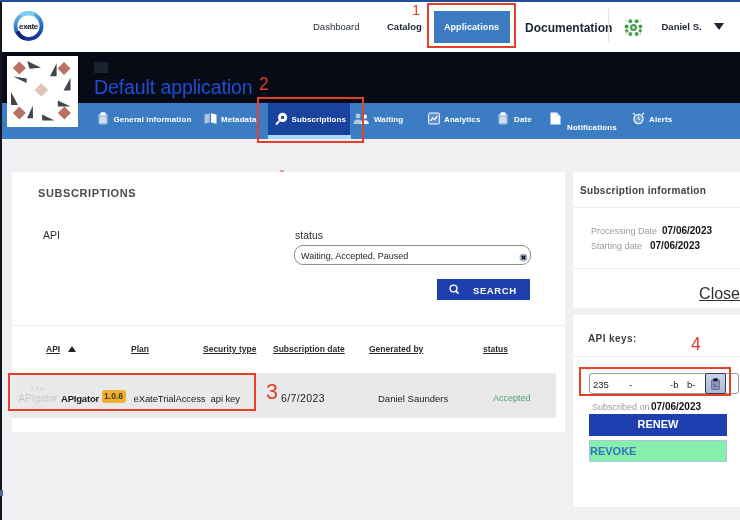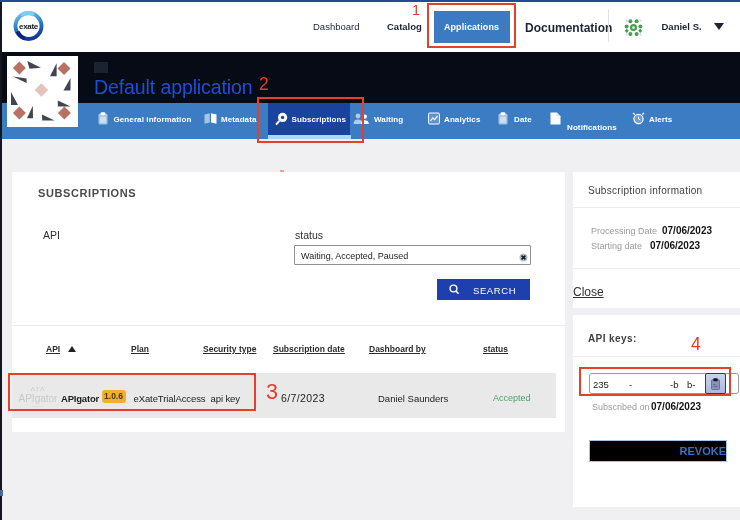--- a/index.html
+++ b/index.html
@@ -145,69 +145,69 @@
 <polygon points="25.8,49.8 20,62.3 26,62.3"></polygon>
 <polygon points="35,58.4 47.6,64.4 35.2,64.6"></polygon>
 <polygon points="50.8,44.6 63.6,50.6 50.8,50.6"></polygon>
 </g>
 </svg>
 
 <div class="abs" style="left:12px;top:172px;width:553px;height:260px;background:#fff">
   <div class="abs" style="left:26px;top:14.5px;font-size:11px;font-weight:700;letter-spacing:0.6px;color:#4b4b4b">SUBSCRIPTIONS</div>
   <div class="abs" style="left:31px;top:57px;font-size:10.5px;color:#2e2e2e">API</div>
   <div class="abs" style="left:283px;top:57px;font-size:10.5px;color:#2e2e2e">status</div>
-  <div class="abs" style="left:282px;top:73px;width:237px;height:20px;background:#fff;border:1px solid #8f8f8f;border-radius:1px">
+  <div class="abs" style="left:282px;top:73px;width:237px;height:20px;background:#fff;border:1px solid #8f8f8f;border-radius:9px">
     <div class="abs" style="left:6px;top:4.5px;font-size:9px;color:#1f1f1f">Waiting, Accepted, Paused</div>
     <svg class="abs" style="left:224px;top:6.5px" width="9" height="9" viewBox="0 0 9 9">
       <circle cx="4.5" cy="4.5" r="4" fill="#aebad8"></circle>
       <line x1="2.6" y1="2.6" x2="6.4" y2="6.4" stroke="#1a1a1a" stroke-width="1.5"></line>
       <line x1="6.4" y1="2.6" x2="2.6" y2="6.4" stroke="#1a1a1a" stroke-width="1.5"></line>
     </svg>
   </div>
   <div class="abs" style="left:425px;top:107px;width:93px;height:21px;background:#1e3fae">
     <svg class="abs" style="left:12px;top:5px" width="11" height="11" viewBox="0 0 11 11">
       <circle cx="4.5" cy="4.5" r="3.4" fill="none" stroke="#fff" stroke-width="1.4"></circle>
       <line x1="7" y1="7" x2="9.5" y2="9.7" stroke="#fff" stroke-width="1.6"></line>
     </svg>
-    <div class="abs" style="left:36px;top:5.5px;font-size:9.5px;font-weight:400;color:#fff;letter-spacing:0.6px">SEARCH</div>
+    <div class="abs" style="left:36px;top:5.5px;font-size:9.5px;font-weight:700;color:#fff;letter-spacing:0.6px">SEARCH</div>
   </div>
   <div class="abs" style="left:0;top:153px;width:553px;height:1px;background:#ededee"></div>
 
   <div class="abs" style="left:34px;top:172px;font-size:8.5px;font-weight:700;color:#2b2b2b;text-decoration:underline">API</div>
   <div class="abs" style="left:56px;top:174px;width:0;height:0;border-left:4.5px solid transparent;border-right:4.5px solid transparent;border-bottom:6px solid #222"></div>
   <div class="abs" style="left:119px;top:172px;font-size:8.5px;font-weight:700;color:#2b2b2b;text-decoration:underline">Plan</div>
   <div class="abs" style="left:191px;top:172px;font-size:8.5px;font-weight:700;color:#2b2b2b;text-decoration:underline">Security type</div>
   <div class="abs" style="left:261px;top:172px;font-size:8.5px;font-weight:700;color:#2b2b2b;text-decoration:underline">Subscription date</div>
-  <div class="abs" style="left:357px;top:172px;font-size:8.5px;font-weight:700;color:#2b2b2b;text-decoration:underline">Dashboard by</div>
+  <div class="abs" style="left:357px;top:172px;font-size:8.5px;font-weight:700;color:#2b2b2b;text-decoration:underline">Generated by</div>
   <div class="abs" style="left:471px;top:172px;font-size:8.5px;font-weight:700;color:#2b2b2b;text-decoration:underline">status</div>
 
   <div class="abs" style="left:0;top:201px;width:544px;height:45px;background:#e9e9ea">
     <div class="abs" style="left:4px;top:12.5px;width:44px;text-align:center;color:#c9c9c9">
       <div style="font-size:6px;letter-spacing:1px;line-height:7px">ΛTΛ</div>
       <div style="font-size:10px;line-height:11px">APIgator</div>
       <div style="font-size:4px;line-height:4px">———</div>
     </div>
     <div class="abs" style="left:49px;top:19.5px;font-size:9.5px;font-weight:700;letter-spacing:-0.2px;color:#1c1c1c">APIgator</div>
     <div class="abs" style="left:89.5px;top:16.5px;width:24px;height:13.5px;background:#efae35;border-radius:3px;font-size:8.5px;font-weight:700;color:#4a3a10;text-align:center;line-height:13.5px">1.0.6</div>
     <div class="abs" style="left:121.5px;top:19.5px;font-size:9.5px;letter-spacing:-0.1px;color:#1c1c1c">eXateTrialAccess&nbsp;&nbsp;api key</div>
     <div class="abs" style="left:269px;top:19px;font-size:10.5px;letter-spacing:0.4px;color:#1c1c1c">6/7/2023</div>
     <div class="abs" style="left:366px;top:19.5px;font-size:9.5px;color:#1c1c1c">Daniel Saunders</div>
     <div class="abs" style="left:481px;top:19.5px;font-size:9px;color:#4f9e70">Accepted</div>
   </div>
 </div>
 
 <div class="abs" style="left:573px;top:172px;width:167px;height:136px;background:#fff">
-  <div class="abs" style="left:15px;top:12.5px;font-size:10px;font-weight:400;letter-spacing:0.3px;color:#3f3f3f">Subscription information</div>
+  <div class="abs" style="left:7px;top:12.5px;font-size:10px;font-weight:700;letter-spacing:0.3px;color:#3f3f3f">Subscription information</div>
   <div class="abs" style="left:0;top:35px;width:167px;height:1px;background:#ededee"></div>
   <div class="abs" style="left:18px;top:54px;font-size:9px;color:#9b9b9b">Processing Date</div>
   <div class="abs" style="left:89px;top:53px;font-size:10px;font-weight:700;color:#141414">07/06/2023</div>
   <div class="abs" style="left:18px;top:68.5px;font-size:9px;color:#9b9b9b">Starting date</div>
   <div class="abs" style="left:77px;top:67.5px;font-size:10px;font-weight:700;color:#141414">07/06/2023</div>
   <div class="abs" style="left:0;top:96px;width:167px;height:1px;background:#ededee"></div>
-  <div class="abs" style="left:0;top:113px;width:167px;text-align:left;font-size:12px;color:#2f2f2f;text-decoration:underline">Close</div>
+  <div class="abs" style="left:0;top:113px;width:167px;text-align:right;font-size:16px;color:#2f2f2f;text-decoration:underline">Close</div>
 </div>
 
 <div class="abs" style="left:573px;top:315px;width:167px;height:192px;background:#fff">
   <div class="abs" style="left:15px;top:18px;font-size:10px;font-weight:700;letter-spacing:0.4px;color:#3f3f3f">API keys:</div>
   <div class="abs" style="left:0;top:41px;width:167px;height:1px;background:#ededee"></div>
   <div class="abs" style="left:16px;top:58px;width:150px;height:21px;background:#fff;border:1px solid #999;border-radius:3px">
     <div class="abs" style="left:3px;top:4.5px;font-size:9.5px;color:#222">235</div>
     <div class="abs" style="left:39px;top:4.5px;font-size:9.5px;color:#222">-</div>
     <div class="abs" style="left:80px;top:4.5px;font-size:9.5px;color:#222">-b</div>
     <div class="abs" style="left:97px;top:4.5px;font-size:9.5px;color:#222">b-</div>
@@ -215,21 +215,22 @@
       <svg class="abs" style="left:5px;top:3.5px" width="9" height="12" viewBox="0 0 9 12">
         <rect x="0.5" y="1.8" width="8" height="9.7" rx="0.8" fill="#8b94b8" stroke="#5c648a" stroke-width="0.8"></rect>
         <rect x="2.3" y="0.2" width="4.4" height="3" rx="0.7" fill="#17171c"></rect>
         <line x1="2.2" y1="6.4" x2="4.5" y2="6.4" stroke="#55608c" stroke-width="0.9"></line>
         <line x1="2.2" y1="8.4" x2="6.8" y2="8.4" stroke="#55608c" stroke-width="0.9"></line>
       </svg>
     </div>
   </div>
   <div class="abs" style="left:19px;top:86.5px;font-size:9px;color:#9b9b9b">Subscribed on</div>
   <div class="abs" style="left:78px;top:86px;font-size:10px;font-weight:700;color:#141414">07/06/2023</div>
-  <div class="abs" style="left:16px;top:124.5px;width:138px;height:22px;background:#000000;border:1px solid #a9c3e2;color:#3a70c0;font-size:11px;font-weight:700;text-align:right;line-height:20px">REVOKE</div>
+  <div class="abs" style="left:16px;top:99px;width:138px;height:21.5px;background:#1d3fb0;color:#fff;font-size:11px;font-weight:700;text-align:center;line-height:21.5px">RENEW</div>
+  <div class="abs" style="left:16px;top:124.5px;width:138px;height:22px;background:#86efac;border:1px solid #a9c3e2;color:#3a70c0;font-size:11px;font-weight:700;text-align:left;line-height:20px">REVOKE</div>
 </div>
 
 <div class="abs" style="left:279.5px;top:169.5px;width:4px;height:2.5px;background:#e9a0a0;z-index:40"></div>
 
 <div class="abs red" style="left:427px;top:2.5px;width:88.5px;height:45px;z-index:50"></div>
 <div class="rnum" style="left:412px;top:1.5px;font-size:14.5px;z-index:50">1</div>
 <div class="abs red" style="left:256.5px;top:97px;width:107.5px;height:45.5px;z-index:50"></div>
 <div class="rnum" style="left:259px;top:73.5px;font-size:17.5px;z-index:50">2</div>
 <div class="abs red" style="left:7.5px;top:372.5px;width:248.5px;height:38.5px;z-index:50"></div>
 <div class="rnum" style="left:266px;top:380px;font-size:21.5px;z-index:50">3</div>

